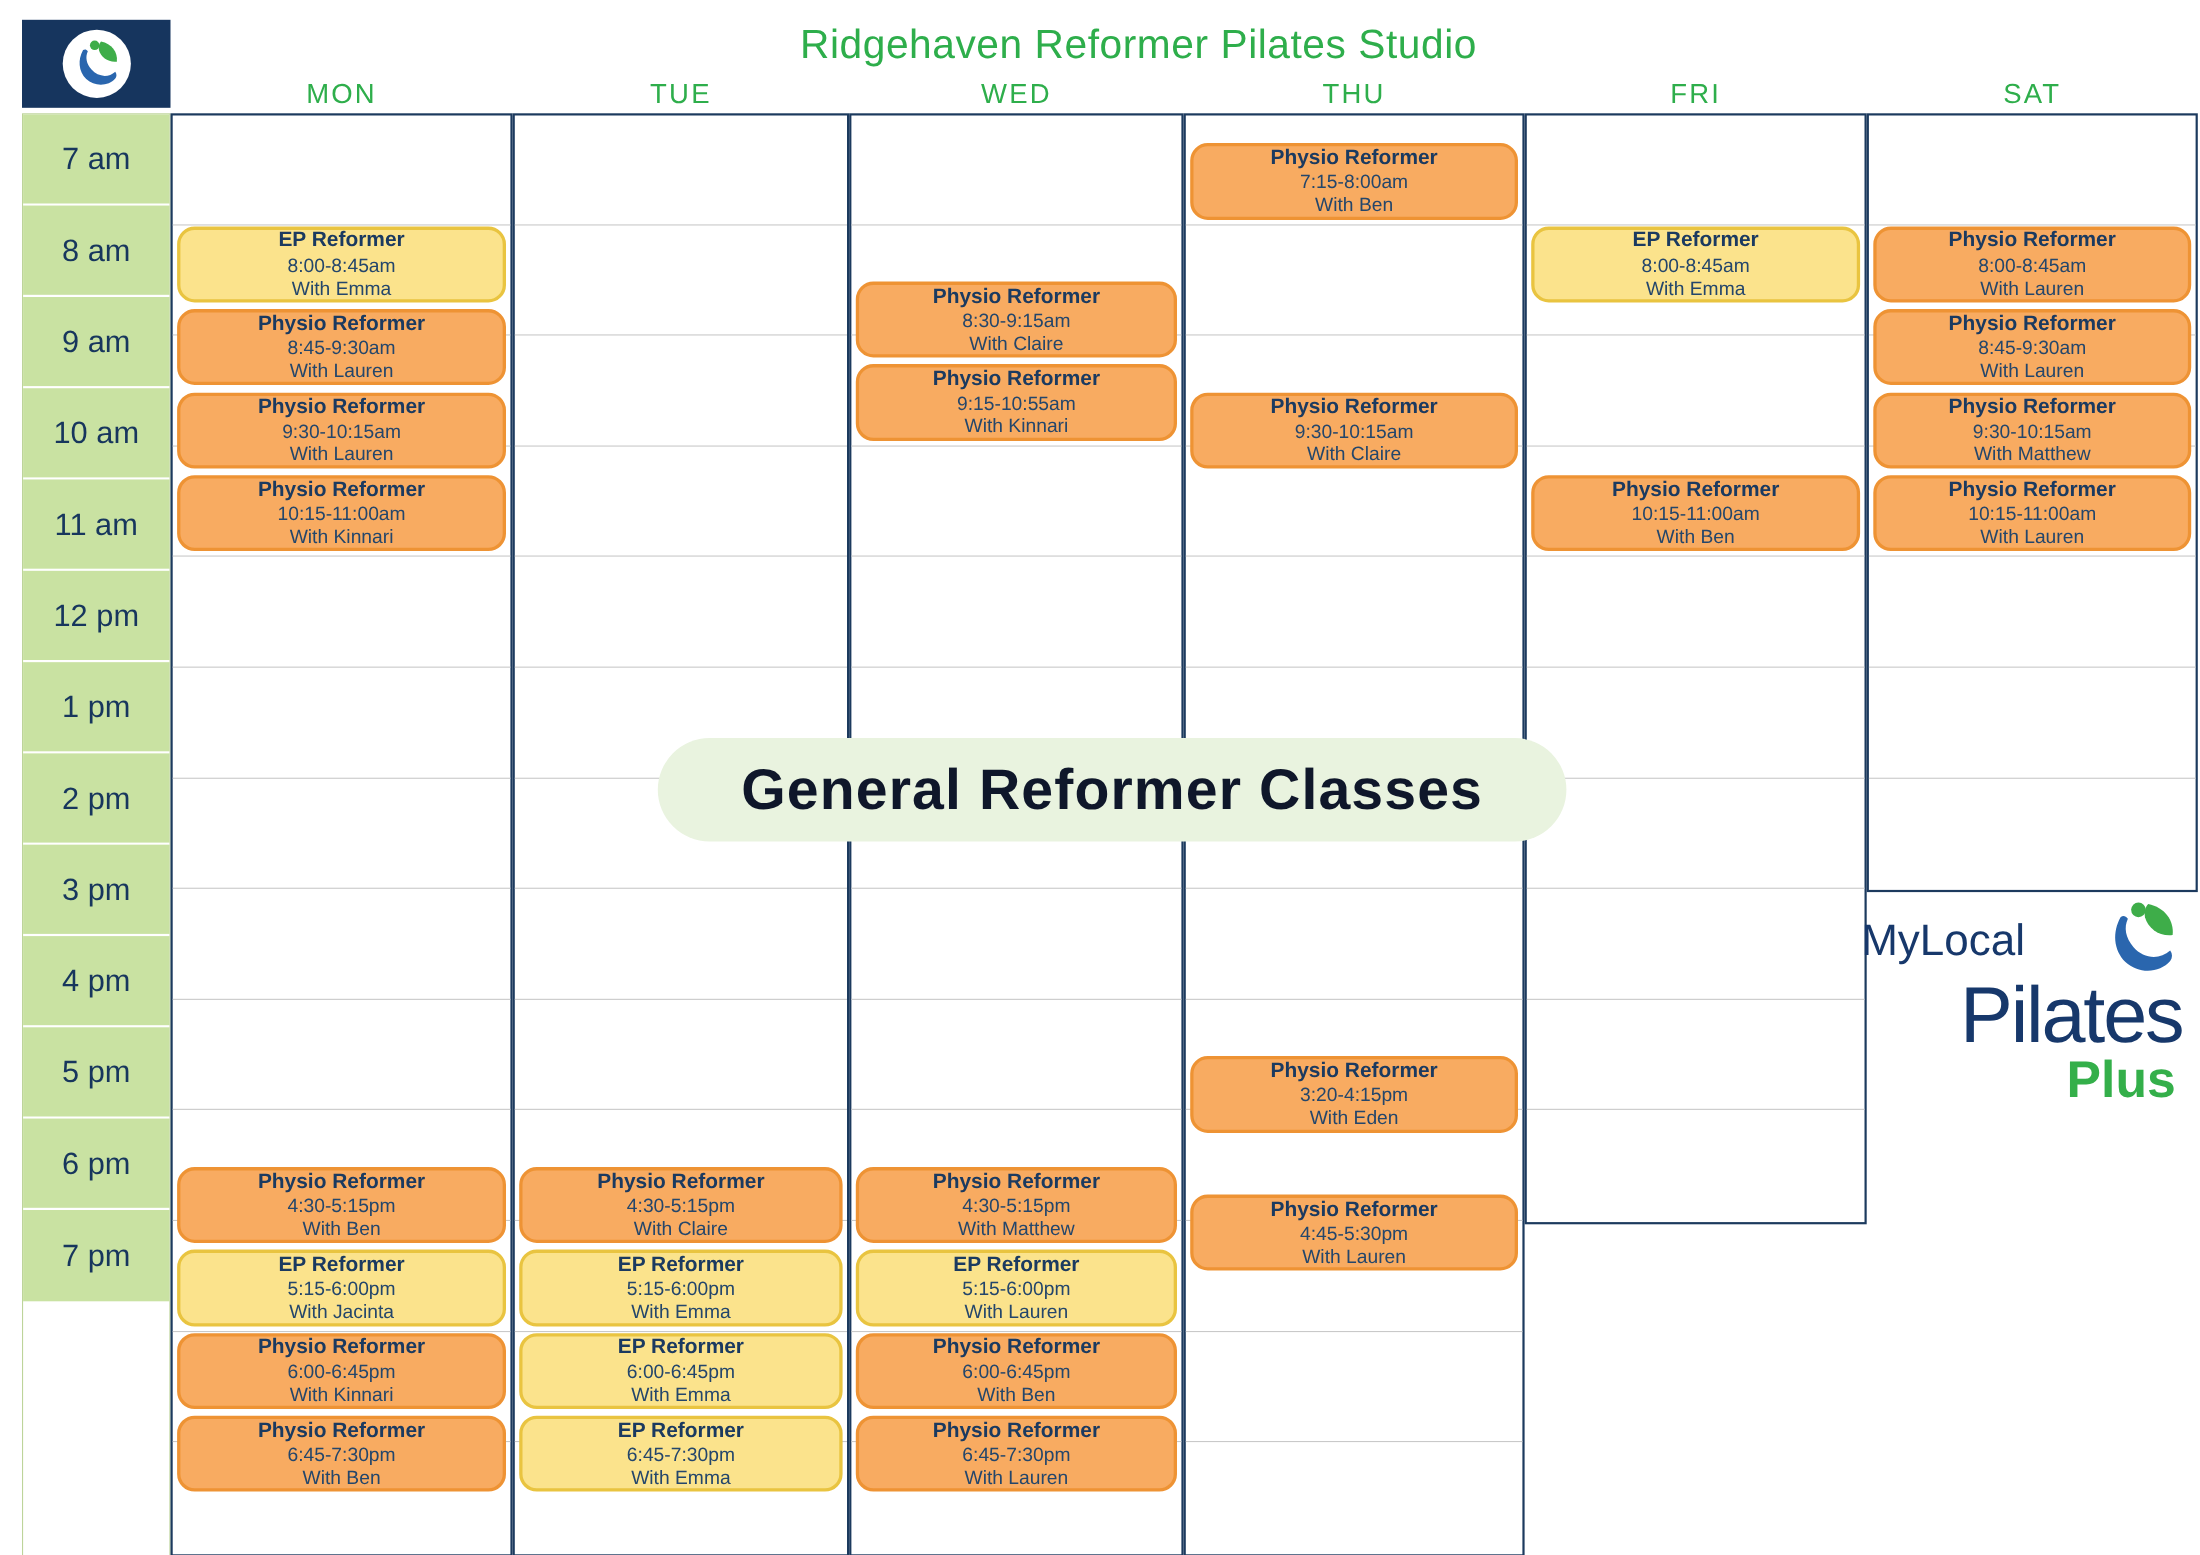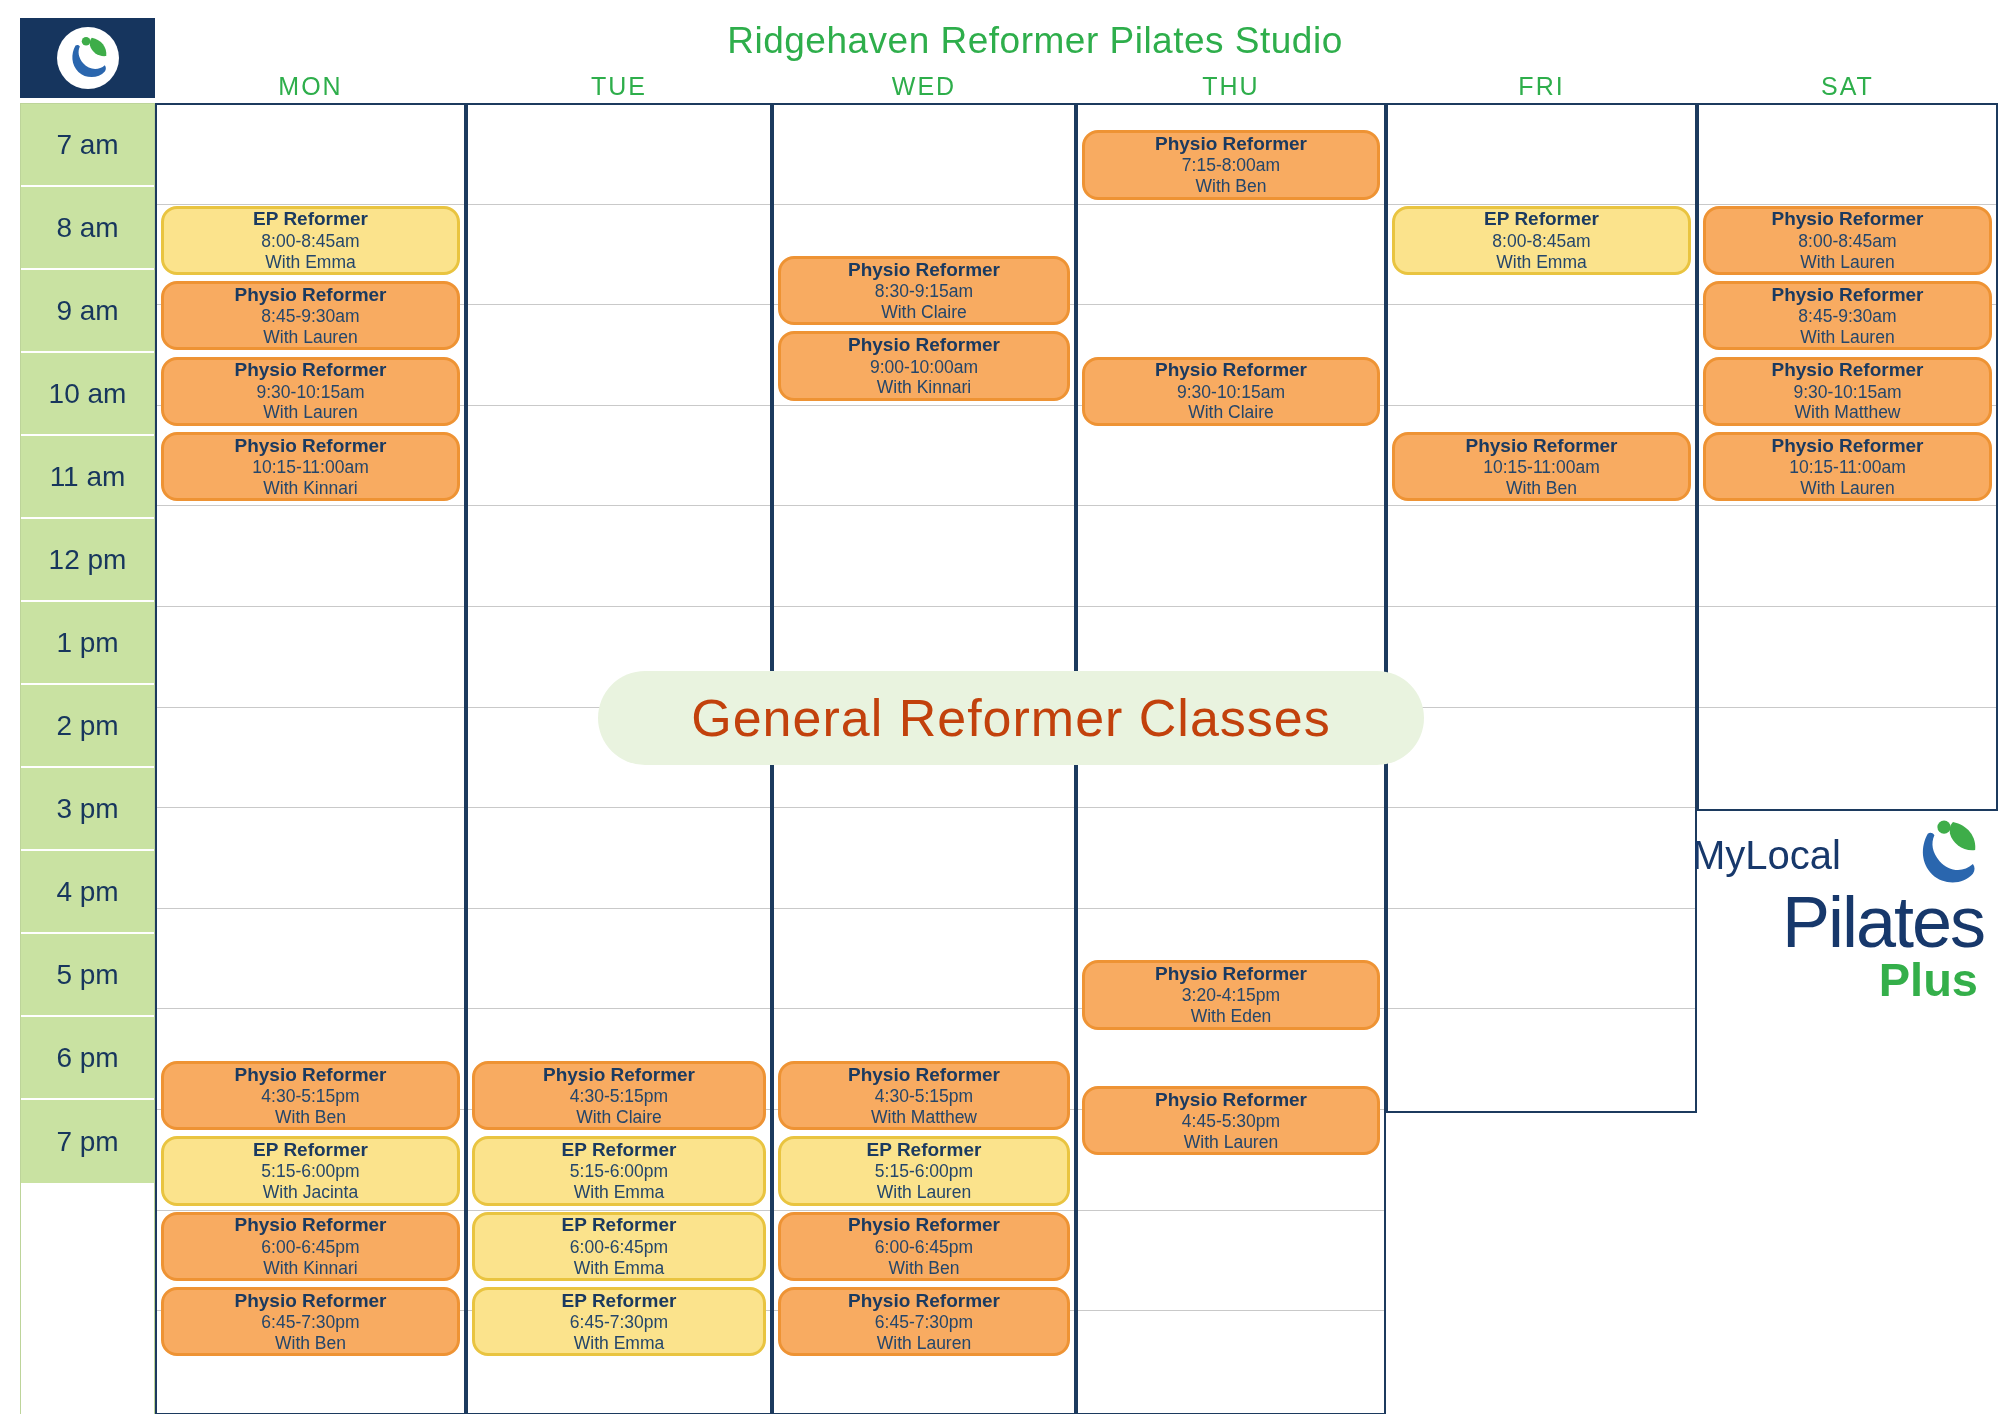--- a/index.html
+++ b/index.html
@@ -38,21 +38,21 @@
          display:flex;flex-direction:column;align-items:center;justify-content:center;
          text-align:center;z-index:4;padding:2px 4px;}
   .event.orange{background:#F8AB61;border:3px solid #EE9334;}
   .event.yellow{background:#FBE38C;border:3px solid #E9C440;}
   .ev-title{font-weight:bold;font-size:19px;color:#1B3A60;line-height:1.18;}
   .ev-time,.ev-with{font-size:17.5px;color:#24466B;line-height:1.18;}
 
   
   .banner{position:absolute;left:598px;top:671px;width:826px;height:94px;background:#E9F3DF;
           border-radius:47px;display:flex;align-items:center;justify-content:center;z-index:5;}
-  .banner-text{font-size:52px;color:#c2410c;font-weight:400;letter-spacing:1px;}
+  .banner-text{font-size:52px;color:#0f172a;font-weight:700;letter-spacing:1px;}
 
   
   .brand{position:absolute;right:16px;top:816px;width:292px;display:flex;flex-direction:column;
          align-items:flex-end;z-index:5;}
   .brand-row{display:flex;align-items:center;justify-content:space-between;width:100%;}
   .brand-mylocal{font-size:40px;color:#17386B;font-weight:500;}
   .brand-pilates{font-size:72px;color:#17386B;font-weight:normal;line-height:1;margin-top:-8px;letter-spacing:-2px;}
   .brand-plus{font-size:47px;color:#34AF4A;font-weight:bold;line-height:1;margin-top:-2px;margin-right:6px;}
 </style>
 </head>
@@ -199,21 +199,21 @@
         <div class="rowline" style="top: 1004px;"></div>
         <div class="rowline" style="top: 1104.6px;"></div>
         <div class="rowline" style="top: 1205.2px;"></div>
         <div class="event orange" style="top: 150.9px; height: 69.45px;">
           <div class="ev-title">Physio Reformer</div>
           <div class="ev-time">8:30-9:15am</div>
           <div class="ev-with">With Claire</div>
         </div>
         <div class="event orange" style="top: 226.35px; height: 69.45px;">
           <div class="ev-title">Physio Reformer</div>
-          <div class="ev-time">9:00-10:00am</div>
+          <div class="ev-time">9:15-10:55am</div>
           <div class="ev-with">With Kinnari</div>
         </div>
         <div class="event orange" style="top: 955.7px; height: 69.45px;">
           <div class="ev-title">Physio Reformer</div>
           <div class="ev-time">4:30-5:15pm</div>
           <div class="ev-with">With Matthew</div>
         </div>
         <div class="event yellow" style="top: 1031.15px; height: 69.45px;">
           <div class="ev-title">EP Reformer</div>
           <div class="ev-time">5:15-6:00pm</div>

